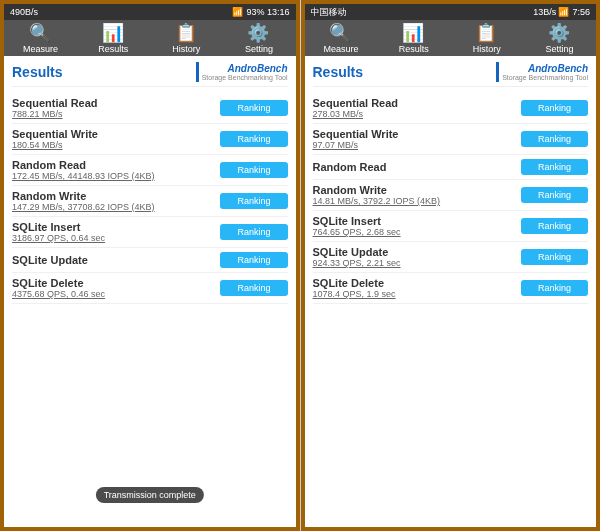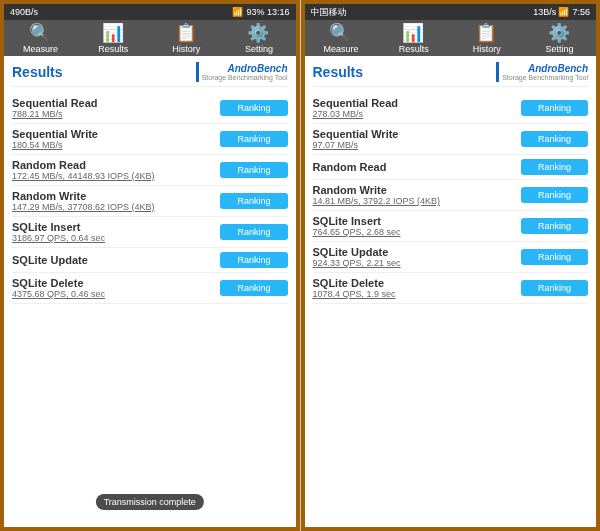--- a/index.html
+++ b/index.html
@@ -127,21 +127,21 @@
     .divider {
       width: 1px;
       background: #ccc;
       margin: 0;
     }
     .toast-overlay {
       position: relative;
     }
     .toast {
       position: absolute;
-      bottom: 17px;
+      bottom: 24px;
       left: 50%;
       transform: translateX(-50%);
       background: rgba(0,0,0,0.7);
       color: #fff;
       font-size: 9px;
       padding: 3px 8px;
       border-radius: 10px;
       white-space: nowrap;
       z-index: 10;
       text-align: center;

